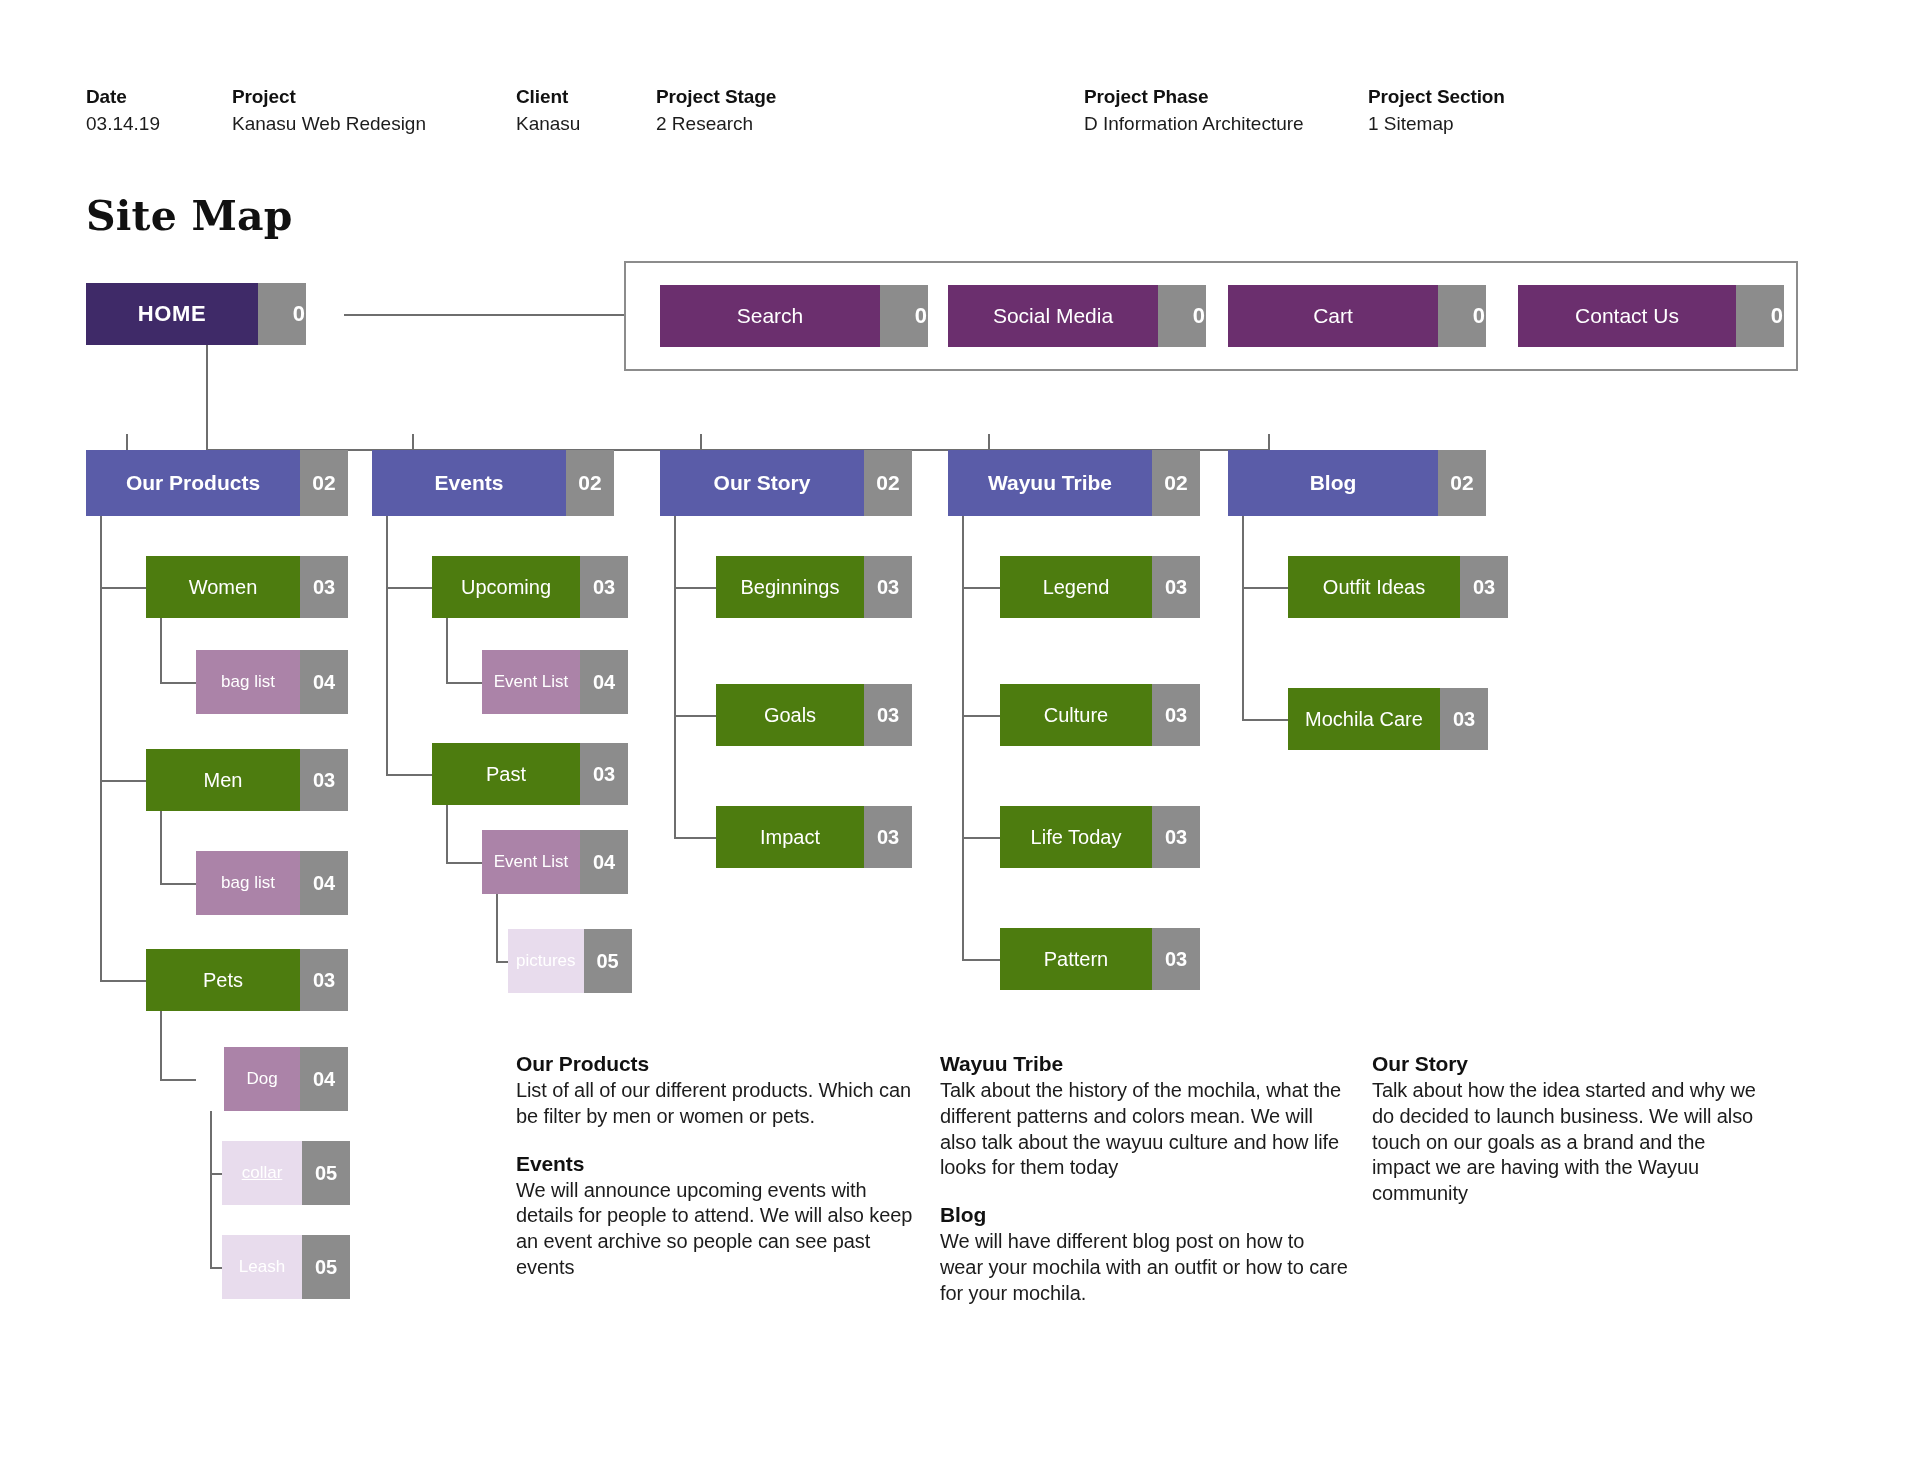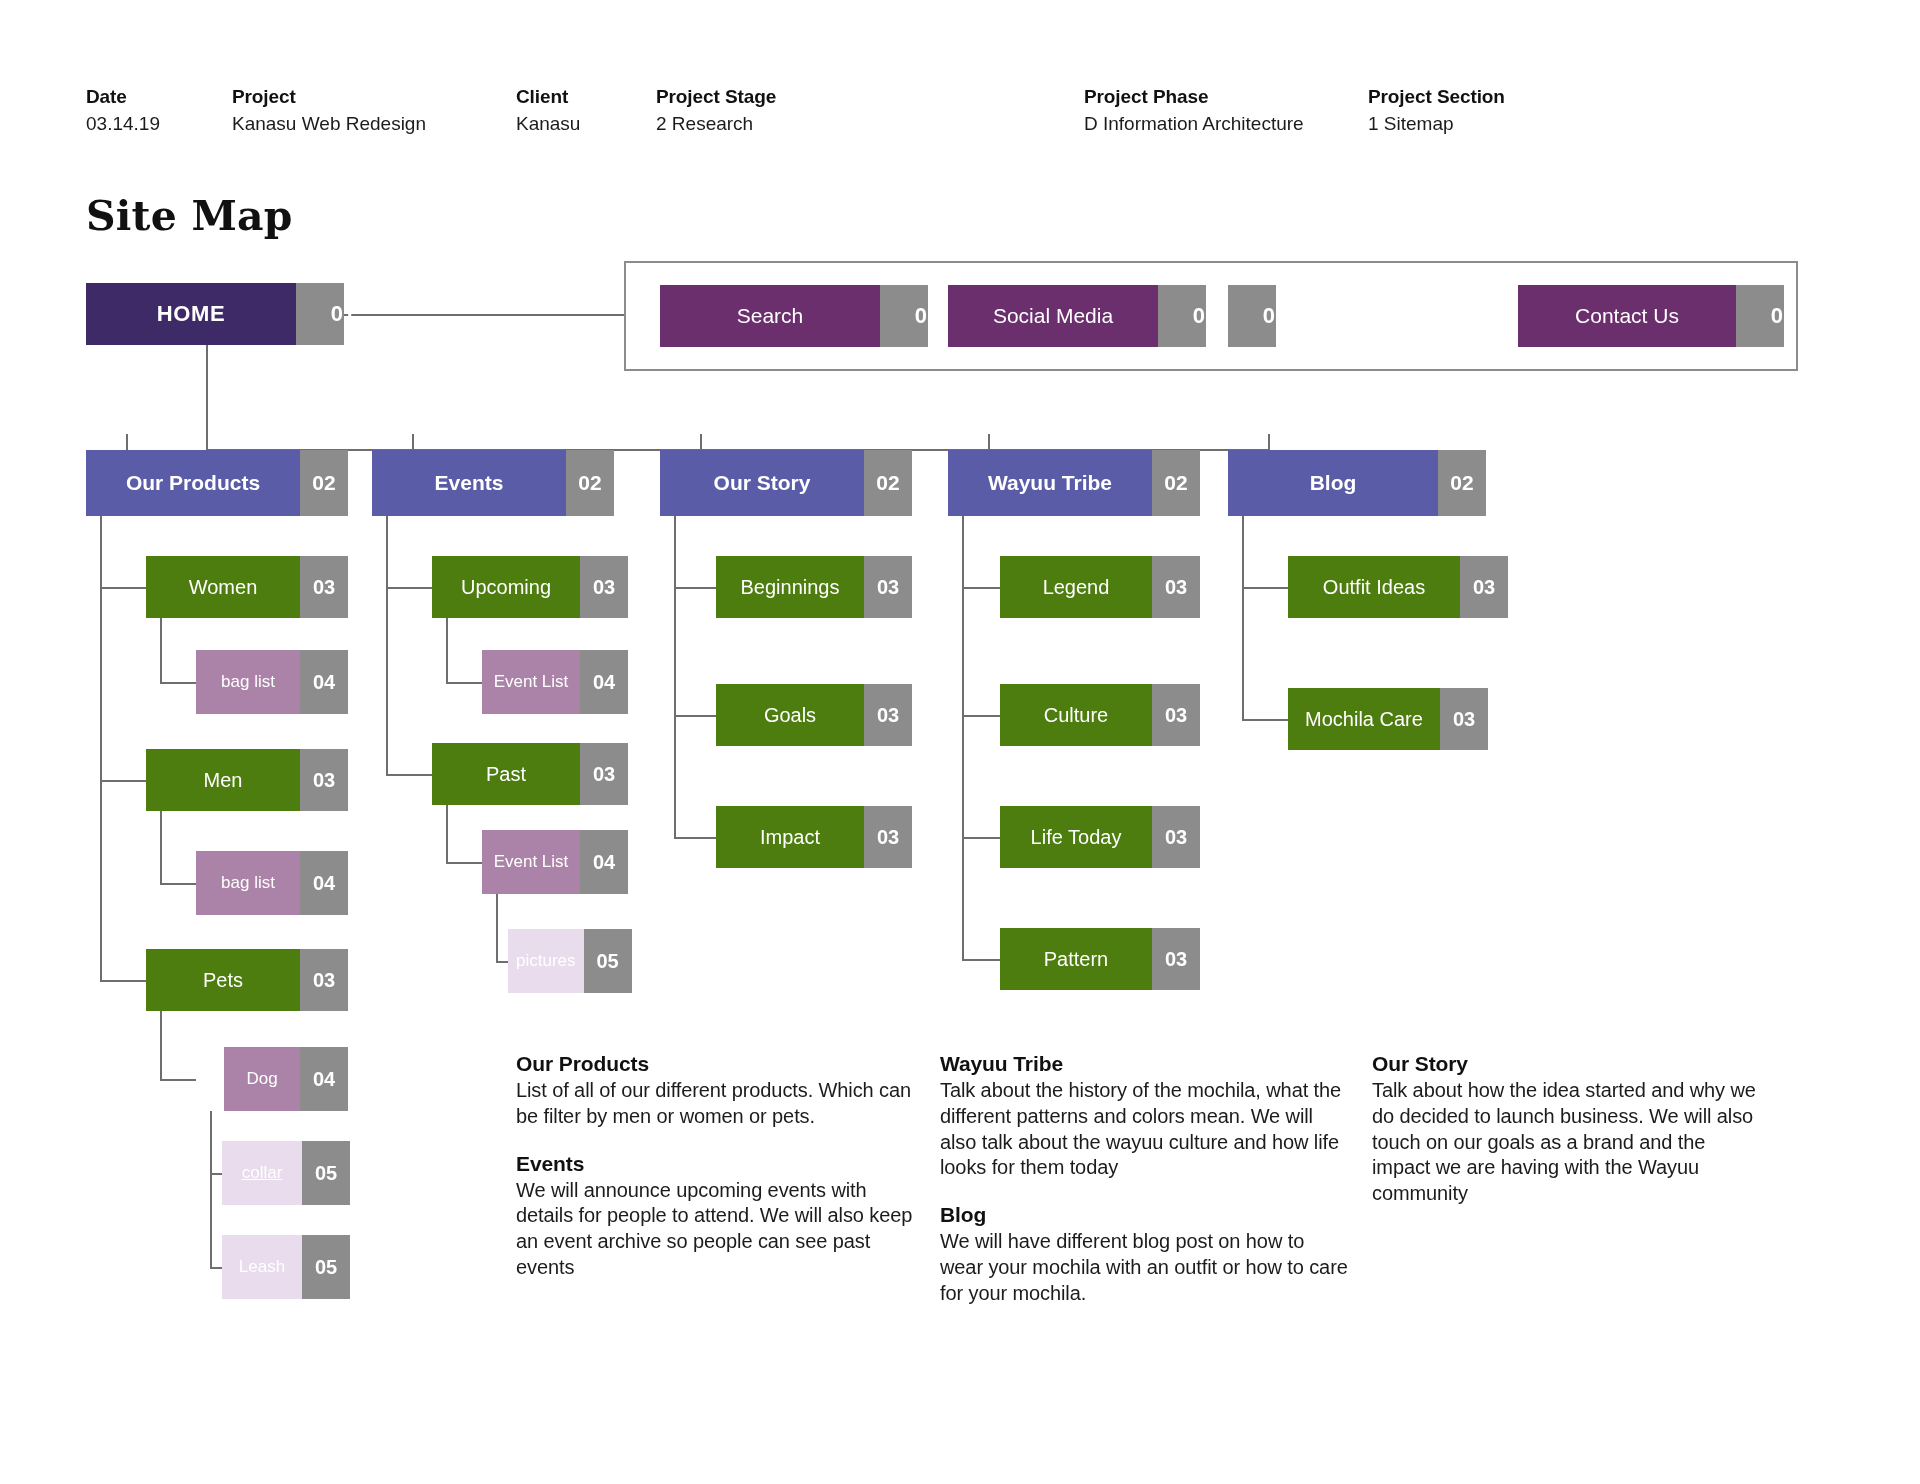--- a/index.html
+++ b/index.html
@@ -168,33 +168,34 @@
       <div class="conn h" style="left: 962px; top: 959px; width: 38px;"></div>
       <div class="conn v" style="left: 1242px; top: 516px; height: 71px;"></div>
       <div class="conn h" style="left: 1242px; top: 587px; width: 46px;"></div>
       <div class="conn v" style="left: 1242px; top: 516px; height: 203px;"></div>
       <div class="conn h" style="left: 1242px; top: 719px; width: 46px;"></div>
     </div>
   <div id="util-frame-host">
       <div class="util-frame" style="left: 624px; top: 261px; width: 1174px; height: 110px;"></div>
     </div>
   <div id="nodes">
-      <div class="node lv-home" style="left: 86px; top: 283px; width: 258px; height: 62px;">
+      <div class="node lv-home" style="left: 86px; top: 283px; width: 220px; height: 62px;">
         <div class="label" style="flex: 1 1 auto;">HOME</div>
         <div class="num">01</div>
       </div>
       <div class="node lv-util" style="left: 660px; top: 285px; width: 268px; height: 62px;">
         <div class="label" style="flex: 1 1 auto;">Search</div>
         <div class="num">01</div>
       </div>
       <div class="node lv-util" style="left: 948px; top: 285px; width: 258px; height: 62px;">
         <div class="label" style="flex: 1 1 auto;">Social Media</div>
         <div class="num">01</div>
       </div>
       <div class="node lv-util" style="left: 1228px; top: 285px; width: 258px; height: 62px;">
+        <div class="label" style="flex: 1 1 auto;">Cart</div>
         <div class="num">01</div>
       </div>
       <div class="node lv-util" style="left: 1518px; top: 285px; width: 266px; height: 62px;">
         <div class="label" style="flex: 1 1 auto;">Contact Us</div>
         <div class="num">01</div>
       </div>
       <div class="node lv2" style="left: 86px; top: 450px; width: 262px; height: 66px;">
         <div class="label" style="flex: 1 1 auto;">Our Products</div>
         <div class="num">02</div>
       </div>

